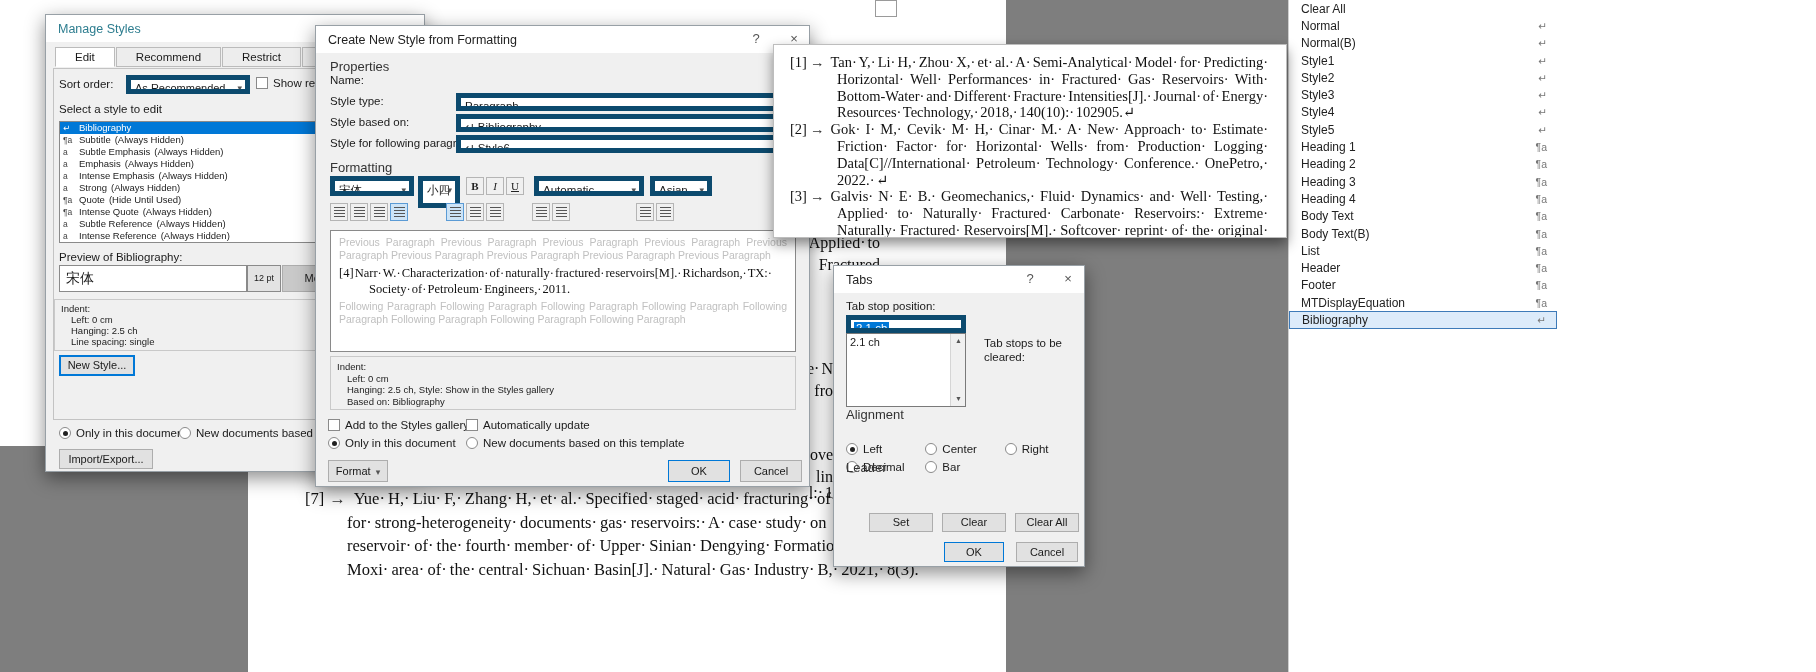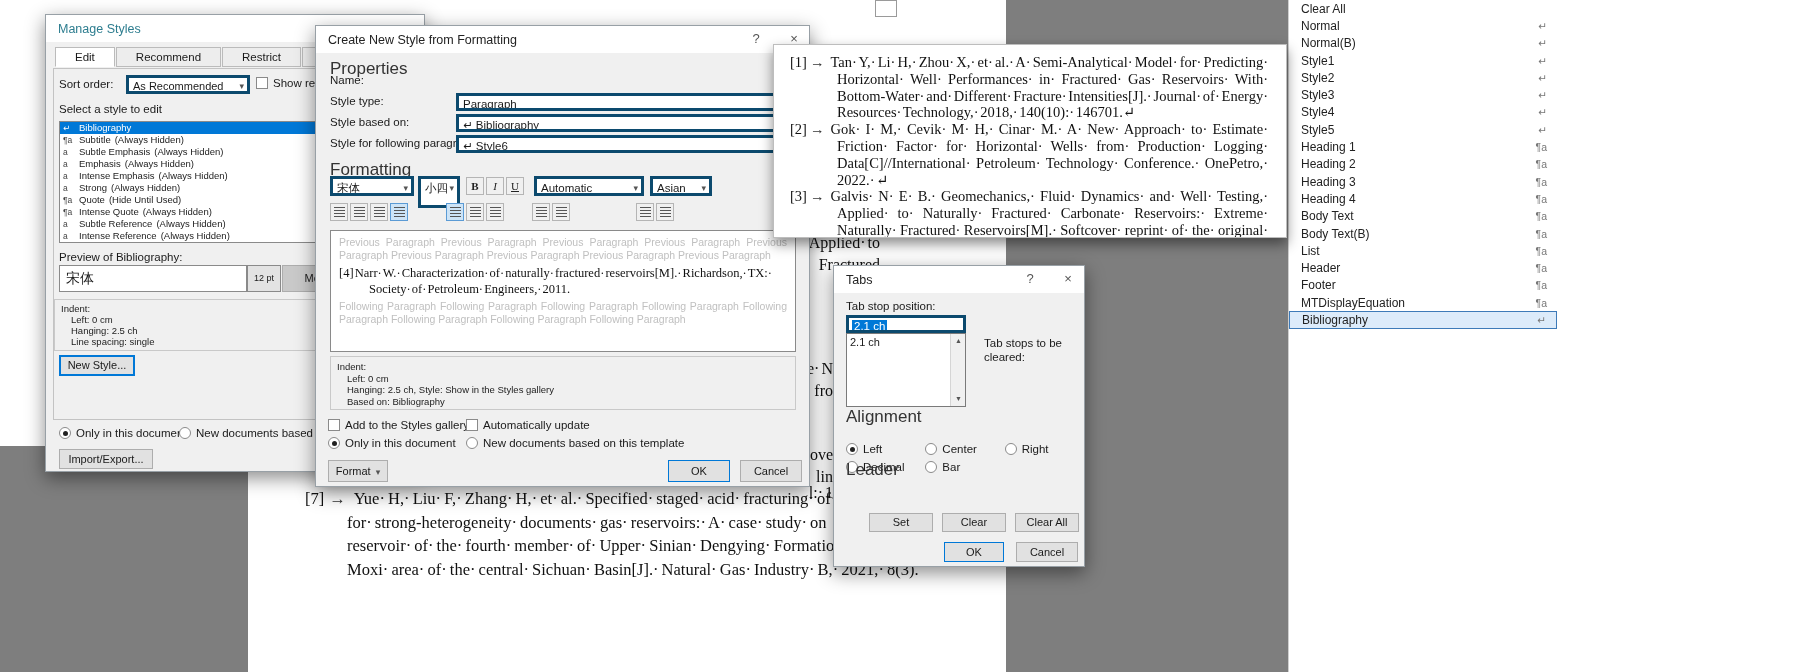--- a/index.html
+++ b/index.html
@@ -31,24 +31,24 @@
   .pane-list { width:268px; }
   .pane-row { height:17.3px; display:flex; justify-content:space-between; align-items:center; padding:0 10px 0 12px; font-size:12px; color:#222; cursor:default; }
   .pane-mark { color:#777; font-size:10.5px; }
   .pane-row.sel { background:#dcebfa; border:1px solid #3d7ab8; }
 
   
   .dlg { position:absolute; background:#f0f0f0; border:1px solid #98a0a6; box-shadow:0 6px 18px rgba(0,0,0,.45); font-size:12px; color:#1a1a1a; overflow:hidden; }
   .dlg-title { position:absolute; left:0; top:0; right:0; height:27px; background:#fff; display:flex; align-items:center; padding:0 12px; font-size:12.5px; color:#222; }
   .dlg-x { position:absolute; top:0; width:32px; height:26px; text-align:center; line-height:26px; color:#555; font-size:13px; cursor:default; }
   .lbl { position:absolute; font-size:11.5px; color:#1a1a1a; white-space:nowrap; }
-  .grp { position:absolute; font-size:17px; color:#333; white-space:nowrap; }
+  .grp { position:absolute; font-size:13px; color:#333; white-space:nowrap; }
   .btn { position:absolute; background:#e1e1e1; border:1px solid #adadad; font-size:11px; color:#1a1a1a; text-align:center; cursor:default; }
   .btn.default { border:1px solid #0078d7; }
-  .field { position:absolute; background:#fff; border:3px solid #0c4a6e; font-size:11.5px; line-height:15px; padding:1px 16px 1px 4px; white-space:nowrap; overflow:hidden; }
+  .field { position:absolute; background:#fff; border:5px solid #0c4a6e; font-size:11.5px; line-height:15px; padding:1px 16px 1px 4px; white-space:nowrap; overflow:hidden; }
   .caret { position:absolute; right:3px; top:1px; font-size:9px; color:#555; }
   .caret2 { font-size:9px; color:#555; margin-left:5px; }
   .rd { display:inline-block; width:12px; height:12px; border:1px solid #8a8a8a; border-radius:50%; background:#fff; vertical-align:-2px; margin-right:5px; position:relative; }
   .rd.sel::after { content:""; position:absolute; left:2.5px; top:2.5px; width:5px; height:5px; border-radius:50%; background:#222; }
   .cb { display:inline-block; width:12px; height:12px; border:1px solid #8a8a8a; background:#fff; vertical-align:-2px; margin-right:5px; }
   label { white-space:nowrap; font-size:11.5px; cursor:default; }
 
   
   .manage { left:45px; top:14px; width:380px; height:458px; }
   .ms-title { color:#2d7d8f; }
@@ -438,21 +438,21 @@
     <label class="cs-cb2"><span class="cb"></span><span>Automatically update</span></label>
     <label class="cs-r1"><span class="rd sel"></span><span>Only in this document</span></label>
     <label class="cs-r2"><span class="rd"></span><span>New documents based on this template</span></label>
     <div class="btn cs-format"><span>Format</span><span class="caret2">▾</span></div>
     <div class="btn default cs-ok">OK</div>
     <div class="btn cs-cancel">Cancel</div>
   </div>
 
   <div class="refs">
 
-      <div class="ref-entry"><span>[1]</span><span class="tabmark">→</span><span>Tan· Y,· Li· H,· Zhou· X,· et· al.· A· Semi-Analytical· Model· for· Predicting· Horizontal· Well· Performances· in· Fractured· Gas· Reservoirs· With· Bottom-Water· and· Different· Fracture· Intensities[J].· Journal· of· Energy· Resources· Technology,· 2018,· 140(10):· 146701.↵</span></div>
+      <div class="ref-entry"><span>[1]</span><span class="tabmark">→</span><span>Tan· Y,· Li· H,· Zhou· X,· et· al.· A· Semi-Analytical· Model· for· Predicting· Horizontal· Well· Performances· in· Fractured· Gas· Reservoirs· With· Bottom-Water· and· Different· Fracture· Intensities[J].· Journal· of· Energy· Resources· Technology,· 2018,· 140(10):· 102905.↵</span></div>
 
       <div class="ref-entry"><span>[2]</span><span class="tabmark">→</span><span>Gok· I· M,· Cevik· M· H,· Cinar· M.· A· New· Approach· to· Estimate· Friction· Factor· for· Horizontal· Wells· from· Production· Logging· Data[C]//International· Petroleum· Technology· Conference.· OnePetro,· 2022.· ↵</span></div>
 
       <div class="ref-entry"><span>[3]</span><span class="tabmark">→</span><span>Galvis· N· E· B.· Geomechanics,· Fluid· Dynamics· and· Well· Testing,· Applied· to· Naturally· Fractured· Carbonate· Reservoirs:· Extreme· Naturally· Fractured· Reservoirs[M].· Softcover· reprint· of· the· original· 1st· ed.· 2018· edition.· Springer,· 2019.↵</span></div>
     </div>
 
   <div class="dlg tabsdlg">
     <div class="dlg-title">
         <span>Tabs</span>
       </div>

